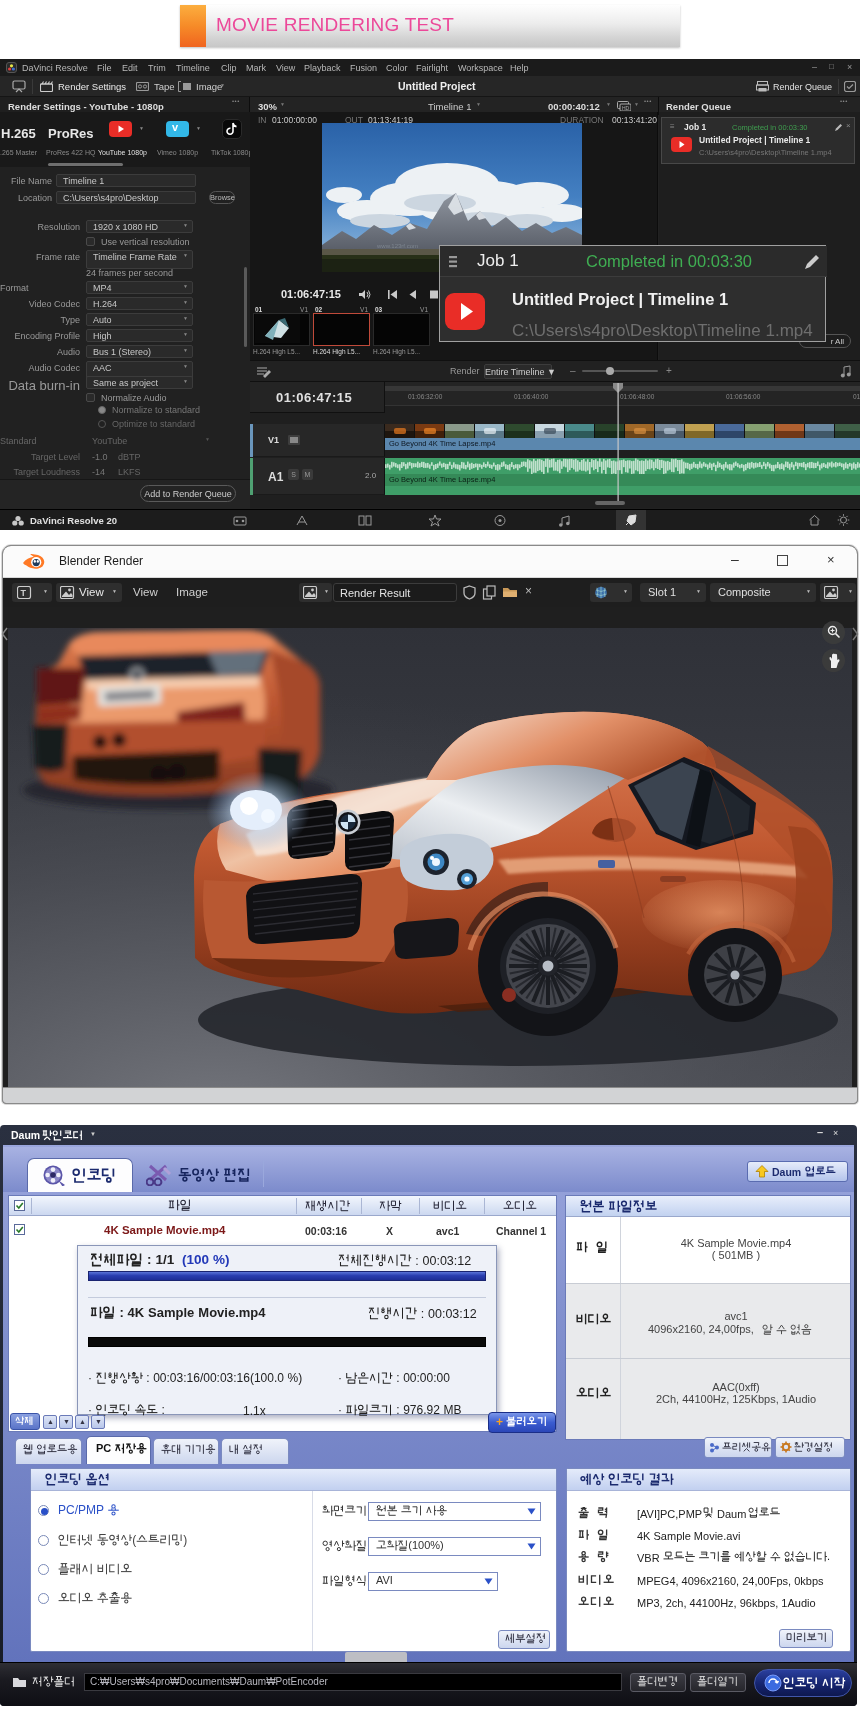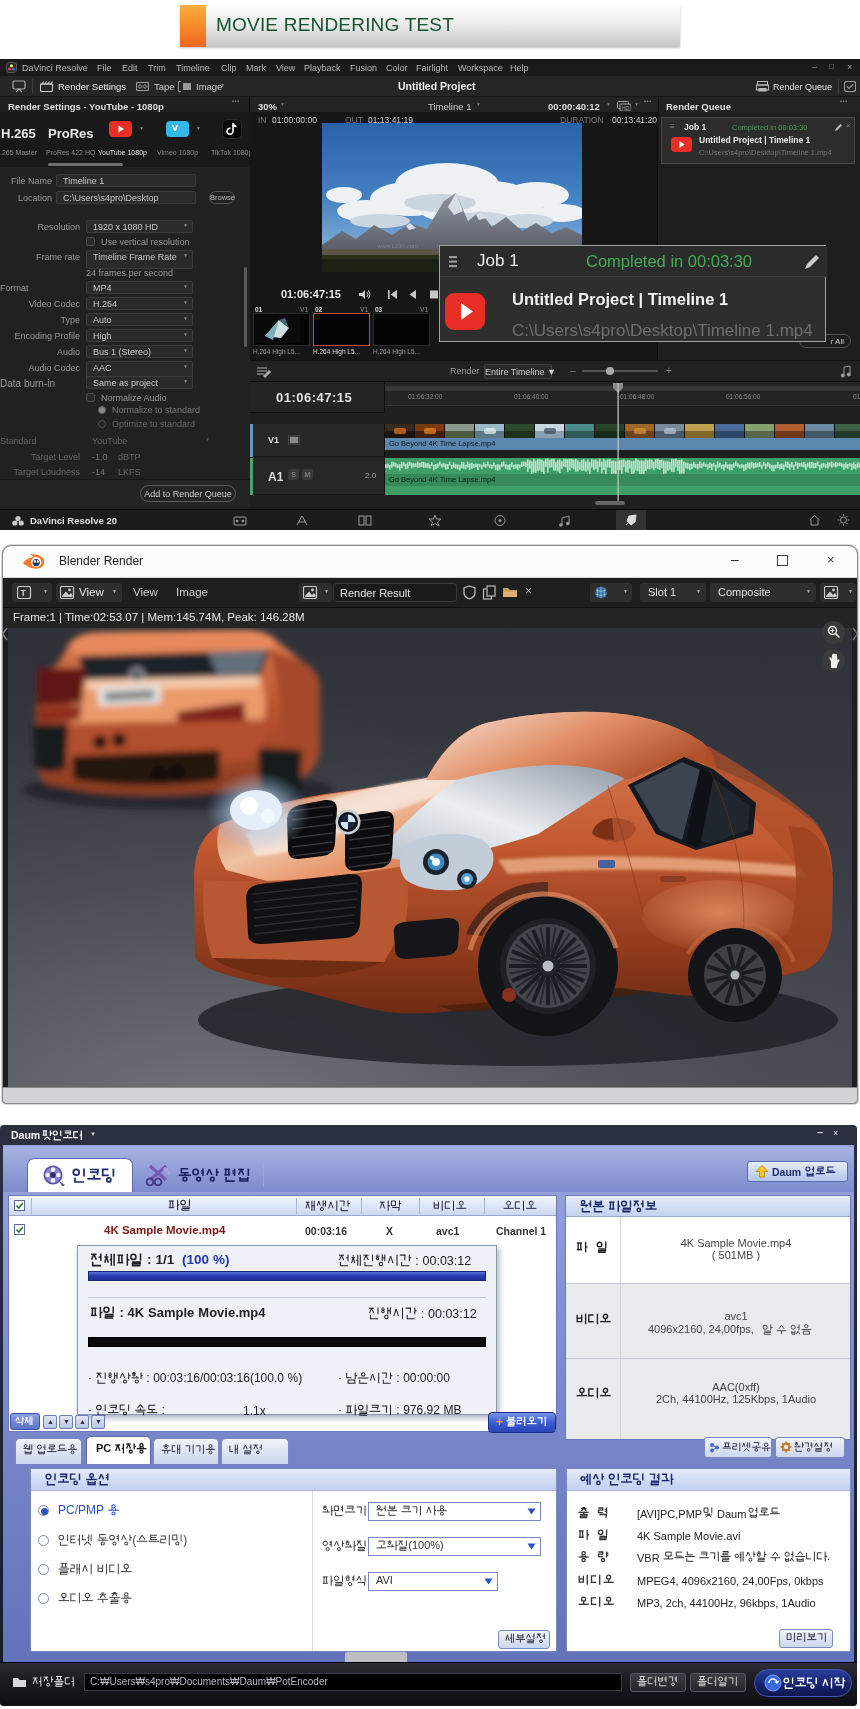--- a/index.html
+++ b/index.html
@@ -1,20 +1,20 @@
 <!DOCTYPE html>
 <html><head><meta charset="utf-8"><style>
 *{margin:0;padding:0;box-sizing:border-box}
 span,.abs{white-space:nowrap}
 html,body{width:860px;height:1709px;background:#fff;font-family:"Liberation Sans",sans-serif;position:relative;overflow:hidden}
 .abs{position:absolute}
 </style></head><body>
 <div class="abs" style="left:180px;top:5px;width:500px;height:42px;background:linear-gradient(180deg,#fefefe 0%,#ececec 45%,#d2d2d2 80%,#c7c7c7 100%);box-shadow:0 1px 2px rgba(0,0,0,.25)"></div>
 <div class="abs" style="left:180px;top:5px;width:26px;height:42px;background:linear-gradient(180deg,#fcae3f 0%,#f68b28 50%,#f0641f 100%)"></div>
-<div class="abs" style="left:216px;top:14px;font-size:19px;color:#14532d;letter-spacing:.2px">MOVIE RENDERING TEST</div>
+<div class="abs" style="left:216px;top:14px;font-size:19px;color:#ec4899;letter-spacing:.2px">MOVIE RENDERING TEST</div>
 <div class="abs" style="left:0;top:59px;width:860px;height:471px;background:#212121;overflow:hidden">
     <div class="abs" style="left:0;top:0;width:860px;height:17px;background:#1b1b1b;color:#b8b8b8;font-size:9px">
 <div class="abs" style="left:6px;top:3px;width:11px;height:11px;background:#2a2a2a;border:1px solid #555;border-radius:3px">
 <svg width="9" height="9" style="position:absolute;left:0;top:0">
           <circle cx="4.5" cy="2.8" r="1.6" fill="#e8e849"></circle>
           <circle cx="2.6" cy="6" r="1.6" fill="#e04040"></circle>
           <circle cx="6.4" cy="6" r="1.6" fill="#4070d0"></circle>
         </svg>
       </div>
 <span class="abs" style="left:22px;top:4px">DaVinci Resolve</span>
@@ -160,21 +160,21 @@
       <div class="abs" style="left:0;top:180px;width:80px;text-align:right;font-size:9px;color:#9a9a9a">Audio</div>
       <div class="abs" style="left:86px;top:178px;width:107px;height:13px;background:#2a2a2a;border:1px solid #3c3c3c;border-radius:2px">
         <span class="abs" style="left:6px;top:1px;font-size:9px;color:#c8c8c8">Bus 1 (Stereo)</span>
         <span class="abs" style="right:4px;top:1px;color:#888;font-size:5px">▼</span>
       </div>
       <div class="abs" style="left:0;top:196px;width:80px;text-align:right;font-size:9px;color:#9a9a9a">Audio Codec</div>
       <div class="abs" style="left:86px;top:194px;width:107px;height:22px;background:#2a2a2a;border:1px solid #3c3c3c;border-radius:2px">
         <span class="abs" style="left:6px;top:1px;font-size:9px;color:#c8c8c8">AAC</span>
         <span class="abs" style="right:4px;top:1px;color:#888;font-size:5px">▼</span>
       </div>
-      <div class="abs" style="left:0;top:211px;width:80px;text-align:left;font-size:10px;color:#9a9a9a">Data burn-in</div>
+      <div class="abs" style="left:0;top:211px;width:80px;text-align:right;font-size:13px;color:#9a9a9a">Data burn-in</div>
       <div class="abs" style="left:86px;top:209px;width:107px;height:13px;background:#2a2a2a;border:1px solid #3c3c3c;border-radius:2px">
         <span class="abs" style="left:6px;top:1px;font-size:9px;color:#c8c8c8">Same as project</span>
         <span class="abs" style="right:4px;top:1px;color:#888;font-size:5px">▼</span>
       </div>
       <div class="abs" style="left:86px;top:226px;width:9px;height:9px;background:#2a2a2a;border:1px solid #4a4a4a;border-radius:2px"></div>
       <span class="abs" style="left:101px;top:226px;font-size:9px;color:#9a9a9a">Normalize Audio</span>
       <div class="abs" style="left:98px;top:239px;width:8px;height:8px;border:1px solid #666;border-radius:50%;background:#888"></div>
       <span class="abs" style="left:112px;top:238px;font-size:9px;color:#777">Normalize to standard</span>
       <div class="abs" style="left:98px;top:253px;width:8px;height:8px;border:1px solid #555;border-radius:50%"></div>
       <span class="abs" style="left:112px;top:252px;font-size:9px;color:#666">Optimize to standard</span>
@@ -796,23 +796,20 @@
       <span class="abs" style="right:5px;top:5px;color:#bbb;font-size:5px">▼</span>
     </div>
     <div class="abs" style="left:820px;top:38px;width:36px;height:19px;background:#2e2e2e;border-radius:3px">
       <svg class="abs" style="left:4px;top:3px" width="15" height="13">
         <rect x="0.5" y="0.5" width="13" height="12" rx="1.5" fill="none" stroke="#ccc" stroke-width="1.2"></rect>
         <circle cx="9.5" cy="4" r="1.4" fill="#ccc"></circle>
         <path d="M2 10 L6 5.5 L9 9 L11 7 L12.5 9 L12.5 11 L2 11 Z" fill="#ccc"></path>
       </svg>
       <span class="abs" style="right:3px;top:5px;color:#bbb;font-size:5px">▼</span>
     </div>
-    <div class="abs" style="left:3px;top:62px;width:854px;height:21px;background:#242424;border-top:1px solid #101010">
-      <span class="abs" style="left:10px;top:3px;color:#e8e8e8;font-size:11.5px">Frame:1 | Time:02:53.07 | Mem:145.74M, Peak: 146.28M</span>
-    </div>
     <svg class="abs" style="left:8px;top:83px" width="844" height="459" viewBox="0 0 844 459">
       <defs>
 <linearGradient id="vbg" x1="0" y1="0" x2="0" y2="1">
           <stop offset="0" stop-color="#2f3138"></stop>
           <stop offset=".55" stop-color="#3b3d44"></stop>
           <stop offset="1" stop-color="#4a4c53"></stop>
         </linearGradient>
 <radialGradient id="floor" cx=".25" cy="1.08" r=".95">
           <stop offset="0" stop-color="#75777e"></stop>
           <stop offset=".45" stop-color="#595b62" stop-opacity=".75"></stop>

